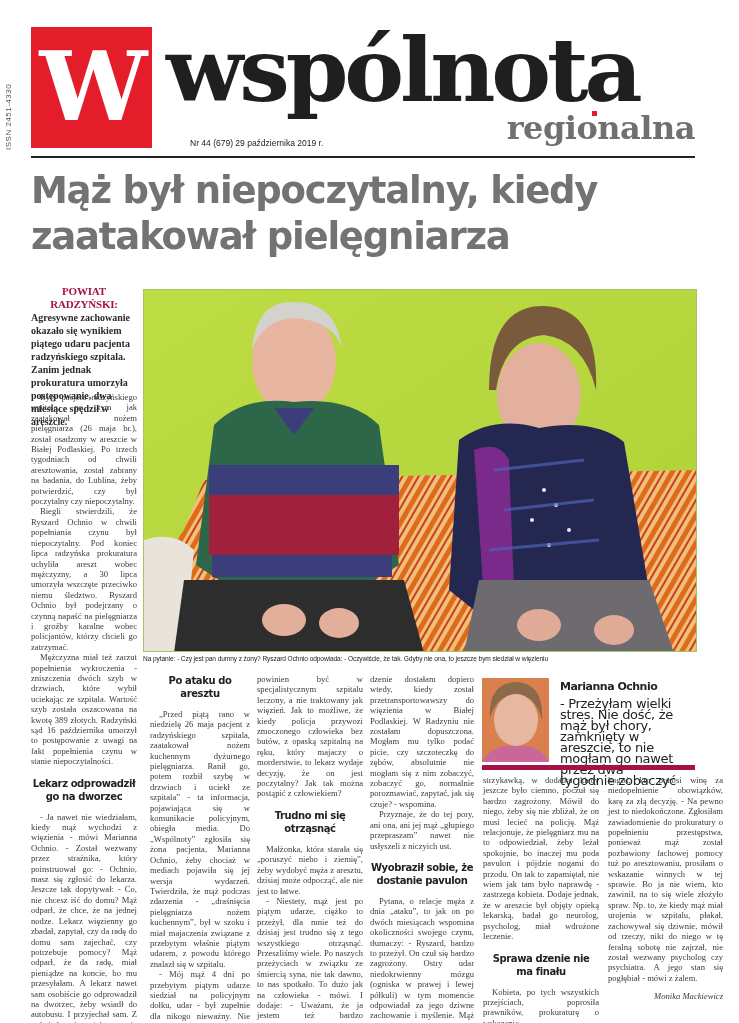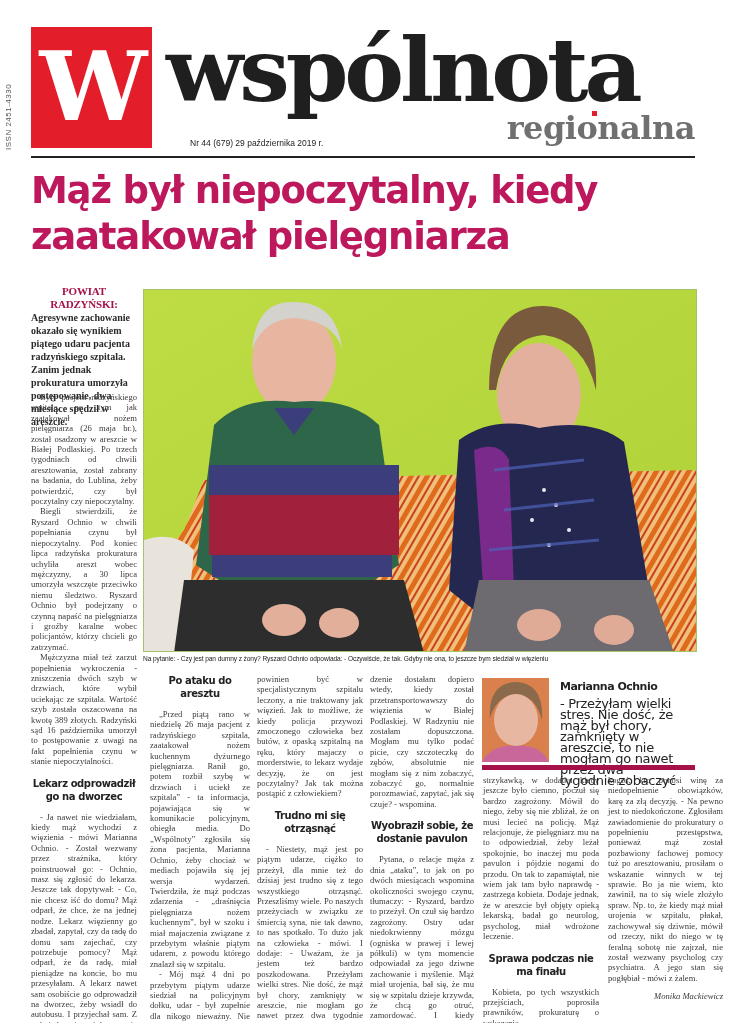--- a/index.html
+++ b/index.html
@@ -10,21 +10,21 @@
   .logo-box { position: absolute; left: 31px; top: 27px; width: 121px; height: 121px; background: #e31e2a; }
   .logo-w { position: absolute; left: 0; right: 0; top: 12px; text-align: center; font-family: "DejaVu Serif", serif; font-weight: bold; color: #fff; font-size: 96px; line-height: 96px; letter-spacing: -4px; }
   .issn { position: absolute; left: 4px; top: 150px; transform-origin: left top; transform: rotate(-90deg); font-family: "Liberation Sans", sans-serif; font-size: 8px; color: #555; white-space: nowrap; letter-spacing: 0.5px; }
   .title-main { position: absolute; left: 166px; top: 20px; font-family: "DejaVu Serif", serif; font-weight: bold; font-size: 88px; line-height: 100px; color: #1f1f1f; letter-spacing: -4px; transform: scaleX(1.02); transform-origin: left; }
   .title-sub { position: absolute; right: 44px; top: 106px; font-family: "DejaVu Serif", serif; font-weight: bold; font-size: 32px; line-height: 44px; color: #707070; letter-spacing: -0.5px; }
   .title-dot { position: absolute; left: 592px; top: 111px; width: 5px; height: 5px; background: #e31e2a; }
   .issue-line { position: absolute; left: 170px; top: 138px; font-family: "Liberation Sans", sans-serif; font-size: 8.5px; color: #222; padding-left: 20px; }
   .mast-rule { position: absolute; left: 31px; right: 44px; top: 156px; height: 1.5px; background: #222; }
 
   
-  .headline { position: absolute; left: 31px; top: 168px; width: 690px; font-family: "DejaVu Sans", sans-serif; font-weight: bold; font-size: 37px; line-height: 46px; color: #be185d; letter-spacing: -1.2px; }
+  .headline { position: absolute; left: 31px; top: 168px; width: 690px; font-family: "DejaVu Sans", sans-serif; font-weight: bold; font-size: 37px; line-height: 46px; color: #737373; letter-spacing: -1.2px; }
 
   
   .lead { position: absolute; left: 31px; top: 285px; width: 106px; }
   .lead-kicker { font-size: 11px; font-weight: bold; color: #a5124a; line-height: 13px; letter-spacing: -0.2px; text-align: center; }
   .lead-text { font-size: 10px; font-weight: bold; color: #2a2a2a; line-height: 13px; }
 
   
   .photo { position: absolute; left: 143px; top: 289px; width: 554px; height: 363px; overflow: hidden; border: 1px solid #a4c46a; }
   .photo svg { display: block; }
   .caption { position: absolute; left: 143px; top: 655px; width: 596px; font-family: "Liberation Sans", sans-serif; font-size: 6.6px; color: #222; white-space: nowrap; letter-spacing: -0.1px; }
@@ -126,45 +126,47 @@
 
 <div class="col col2">
   <h3 class="first">Po ataku do aresztu</h3>
   <p>„Przed piątą rano w niedzielę 26 maja pacjent z radzyńskiego szpitala, zaatakował nożem kuchennym dyżurnego pielęgniarza. Ranił go, potem rozbił szybę w drzwiach i uciekł ze szpitala” - ta informacja, pojawiająca się w komunikacie policyjnym, obiegła media. Do „Wspólnoty” zgłosiła się żona pacjenta, Marianna Ochnio, żeby chociaż w mediach pojawiła się jej wersja wydarzeń. Twierdziła, że mąż podczas zdarzenia - „draśnięcia pielęgniarza nożem kuchennym”, był w szoku i miał majaczenia związane z przebytym właśnie piątym udarem, z powodu którego znalazł się w szpitalu.</p>
   <p>- Mój mąż 4 dni po przebytym piątym udarze siedział na policyjnym dołku, udar - był zupełnie dla nikogo nieważny. Nie zgadzam się, by nazywano go nożownikiem. Był bardzo chory i zostawiono go bez opieki i bez leków - mówiła wówczas „Wspólnocie” żona 64-latka. - Mąż nie powinien być zamknięty w więzieniu, tylko</p>
 </div>
 
 <div class="col col3">
   <p style="text-indent:0">powinien być w specjalistycznym szpitalu leczony, a nie traktowany jak więzień. Jak to możliwe, że kiedy policja przywozi zmoczonego człowieka bez butów, z opaską szpitalną na ręku, który majaczy o morderstwie, to lekarz wydaje decyzję, że on jest poczytalny? Jak tak można postąpić z człowiekiem?</p>
   <h3>Trudno mi się otrząsnąć</h3>
+  <p>Małżonka, która starała się „poruszyć niebo i ziemię”, żeby wydobyć męża z aresztu, dzisiaj może odpocząć, ale nie jest to łatwe.</p>
   <p>- Niestety, mąż jest po piątym udarze, ciężko to przeżył, dla mnie też do dzisiaj jest trudno się z tego wszystkiego otrząsnąć. Przeszliśmy wiele. Po naszych przeżyciach w związku ze śmiercią syna, nie tak dawno, to nas spotkało. To dużo jak na człowieka - mówi. I dodaje: - Uważam, że ja jestem też bardzo poszkodowana. Przeżyłam wielki stres. Nie dość, że mąż był chory, zamknięty w areszcie, nie mogłam go nawet przez dwa tygodnie zobaczyć. Zgodę na wi-</p>
 </div>
 
 <div class="col col4">
   <p style="text-indent:0">dzenie dostałam dopiero wtedy, kiedy został przetransportowawszy do więzienia w Białej Podlaskiej. W Radzyniu nie zostałam dopuszczona. Mogłam mu tylko podać picie, czy szczoteczkę do zębów, absolutnie nie mogłam się z nim zobaczyć, zobaczyć go, normalnie porozmawiać, zapytać, jak się czuje? - wspomina.</p>
+  <p>Przyznaje, że do tej pory, ani ona, ani jej mąż „głupiego przepraszam” nawet nie usłyszeli z niczyich ust.</p>
   <h3>Wyobraził sobie, że dostanie pavulon</h3>
   <p>Pytana, o relacje męża z dnia „ataku”, to jak on po dwóch miesiącach wspomina okoliczności swojego czynu, tłumaczy: - Ryszard, bardzo to przeżył. On czuł się bardzo zagrożony. Ostry udar niedokrwienny mózgu (ogniska w prawej i lewej półkuli) w tym momencie odpowiadał za jego dziwne zachowanie i myślenie. Mąż miał urojenia, bał się, że mu się w szpitalu dzieje krzywda, że chcą go otruć, zamordować. I kiedy pielęgniarz, zaczął zbliżać się do niego ze</p>
 </div>
 
 <div class="quote-box">
   <div class="quote-photo">
     <svg width="67" height="84" viewBox="0 0 67 84">
       <rect width="67" height="84" fill="#d9804d"></rect>
       <path d="M8 40 Q6 5 34 4 Q62 5 60 42 Q54 18 34 16 Q14 18 8 40 Z" fill="#8a6a4a"></path>
       <ellipse cx="34" cy="42" rx="22" ry="26" fill="#e7b7a2"></ellipse>
       <path d="M0 84 Q10 66 34 68 Q58 66 67 84 Z" fill="#c9679a"></path>
     </svg>
   </div>
   <div class="quote-name">Marianna Ochnio</div>
   <div class="quote-text">- Przeżyłam wielki stres. Nie dość, że mąż był chory, zamknięty w areszcie, to nie mogłam go nawet przez dwa tygodnie zobaczyć</div>
 </div>
 <div class="quote-rule"></div>
 
 <div class="col col5">
   <p style="text-indent:0">strzykawką, w dodatku kiedy jeszcze było ciemno, poczuł się bardzo zagrożony. Mówił do niego, żeby się nie zbliżał, że on musi lecieć na policję. Mąż relacjonuje, że pielęgniarz mu na to odpowiedział, żeby leżał spokojnie, bo inaczej mu poda pavulon i pójdzie nogami do przodu. On tak to zapamiętał, nie wiem jak tam było naprawdę - zastrzega kobieta. Dodaje jednak, że w areszcie był objęty opieką lekarską, badał go neurolog, psycholog, miał wdrożone leczenie.</p>
-  <h3>Sprawa podczas nie ma finału</h3>
+  <h3>Sprawa dzenie nie ma finału</h3>
   <p>Kobieta, po tych wszystkich przejściach, poprosiła prawników, prokuraturę o wskazanie</p>
 </div>
 
 <div class="col col6">
   <p style="text-indent:0">kogoś, kto ponosi winę za niedopełnienie obowiązków, karę za złą decyzję. - Na pewno jest to niedokończone. Zgłosiłam zawiadomienie do prokuratury o popełnieniu przestępstwa, ponieważ mąż został pozbawiony fachowej pomocy tuż po aresztowaniu, prosiłam o wskazanie winnych w tej sprawie. Bo ja nie wiem, kto zawinił, na to się wiele złożyło spraw. Np. to, że kiedy mąż miał urojenia w szpitalu, płakał, zachowywał się dziwnie, mówił od rzeczy, nikt do niego w tę feralną sobotę nie zajrzał, nie został wezwany psycholog czy psychiatra. A jego stan się pogłębiał - mówi z żalem.</p>
   <div class="signature">Monika Mackiewicz</div>
 </div>
 
 </body></html>

